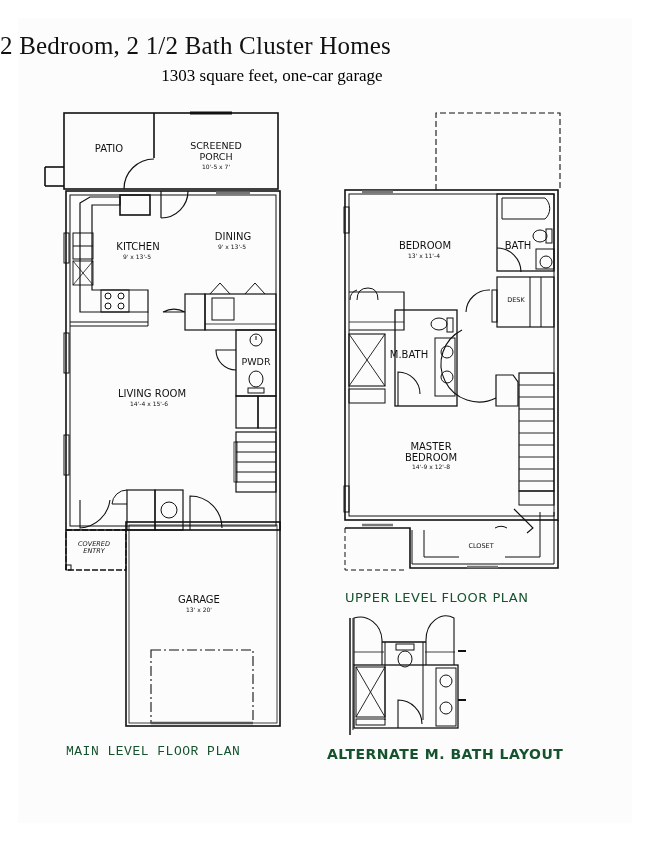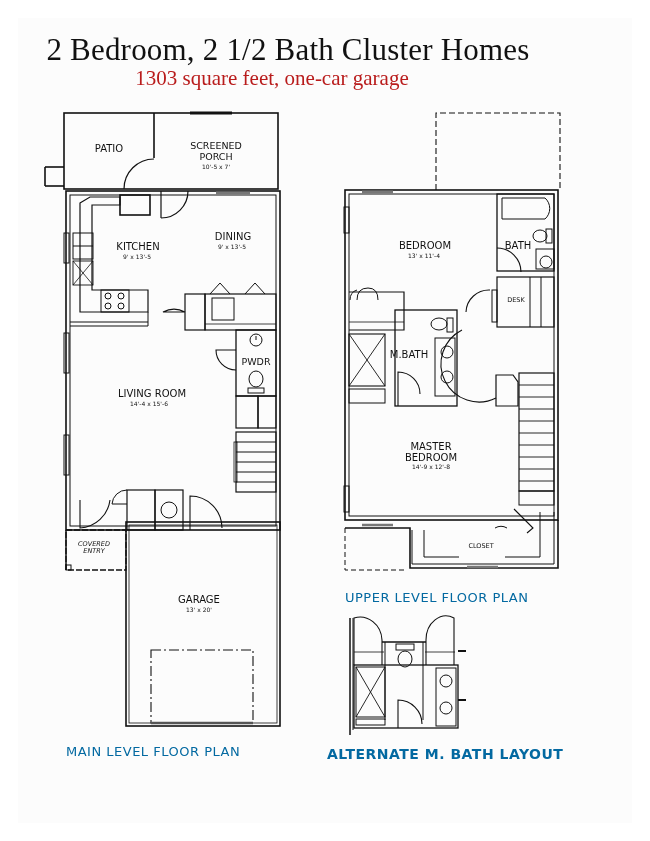--- a/index.html
+++ b/index.html
@@ -2,31 +2,31 @@
 <html><head>
 <meta charset="utf-8">
 <style>
   html, body { margin: 0; padding: 0; }
   body {
     width: 650px; height: 841px; background: #ffffff; position: relative; overflow: hidden;
     font-family: "Liberation Serif", serif; color: #111;
   }
   .sheet { position: absolute; left: 18px; top: 18px; width: 614px; height: 805px; background: #fcfcfc; }
   .title {
-    position: absolute; left: 0; top: 32px; width: 576px; text-align: center;
-    font-family: "Liberation Serif", serif; font-size: 31px; color: #111; letter-spacing: 0.2px;
+    position: absolute; left: 0; top: 32px; width: 576px; 
+    font-family: "Liberation Serif", serif; font-size: 25px; color: #111; letter-spacing: 0.2px;
   }
   .subtitle {
     position: absolute; left: 0; top: 66px; width: 544px; text-align: center;
-    font-family: "Liberation Serif", serif; font-size: 21px; color: #b91c1c;
+    font-family: "Liberation Serif", serif; font-size: 17px; color: #000000;
   }
   svg.plan { position: absolute; left: 0; top: 0; }
   .lbl { font-family: "DejaVu Sans", sans-serif; fill: #111; }
   .plan-caption {
-    position: absolute; font-family: "DejaVu Sans", sans-serif; color: #0369a1; letter-spacing: 0.5px;
+    position: absolute; font-family: "DejaVu Sans", sans-serif; color: #14532d; letter-spacing: 0.5px;
   }
 </style>
 </head>
 <body>
 
 <div class="sheet"></div>
 
 <div class="title">2 Bedroom, 2 1/2 Bath Cluster Homes</div>
 <div class="subtitle">1303 square feet, one-car garage</div>
 
@@ -252,15 +252,15 @@
     <text x="409" y="358" font-size="10">M.BATH</text>
 
     <text x="431" y="450" font-size="10">MASTER</text>
     <text x="431" y="461" font-size="10">BEDROOM</text>
     <text x="431" y="469" font-size="6">14'-9 x 12'-8</text>
 
     <text x="481" y="548" font-size="6.5">CLOSET</text>
   </g>
 </svg>
 
-<div class="plan-caption" style="left:66px; top:744px; font-size:13px;">MAIN LEVEL FLOOR PLAN</div>
+<div class="plan-caption" style="left:66px; top:744px; font-size:13px;font-family:Liberation Mono, monospace;">MAIN LEVEL FLOOR PLAN</div>
 <div class="plan-caption" style="left:345px; top:590px; font-size:13px;">UPPER LEVEL FLOOR PLAN</div>
 <div class="plan-caption" style="left:327px; top:746px; font-size:14px; font-weight:bold;">ALTERNATE M. BATH LAYOUT</div>
 
 </body></html>

